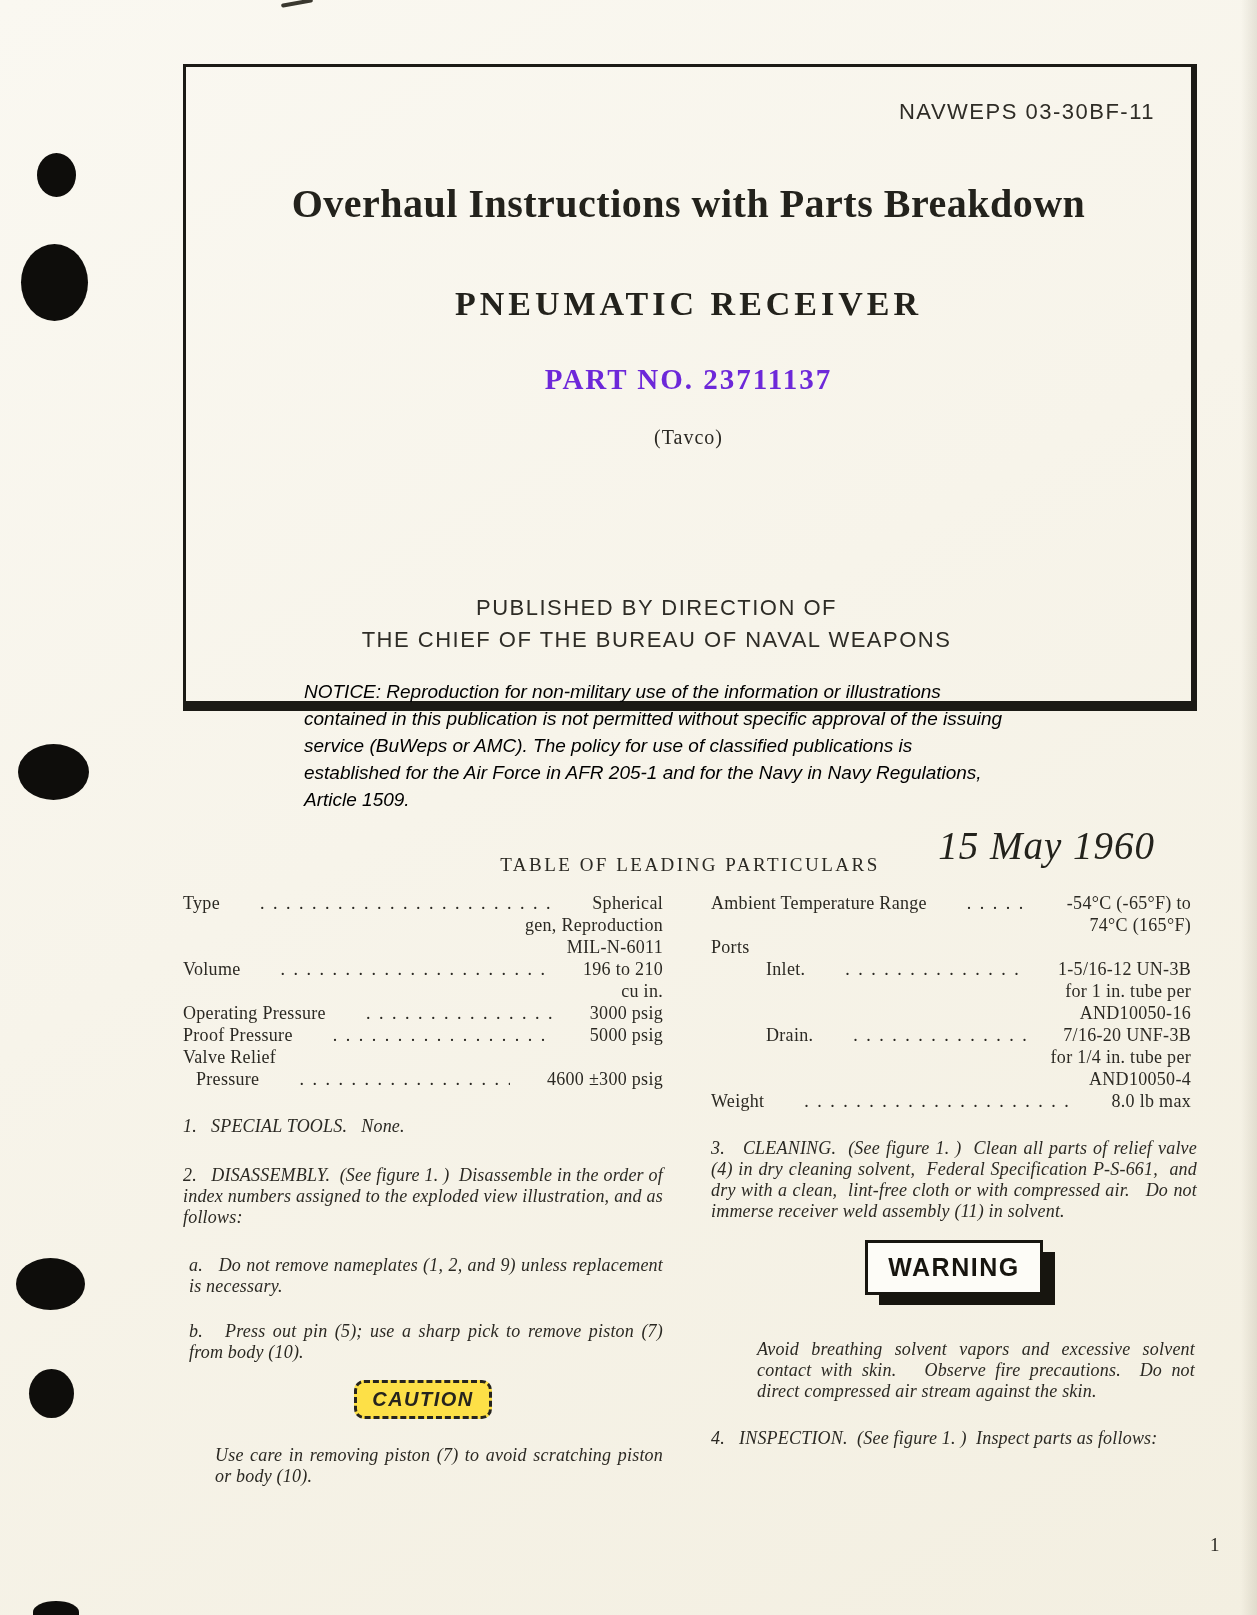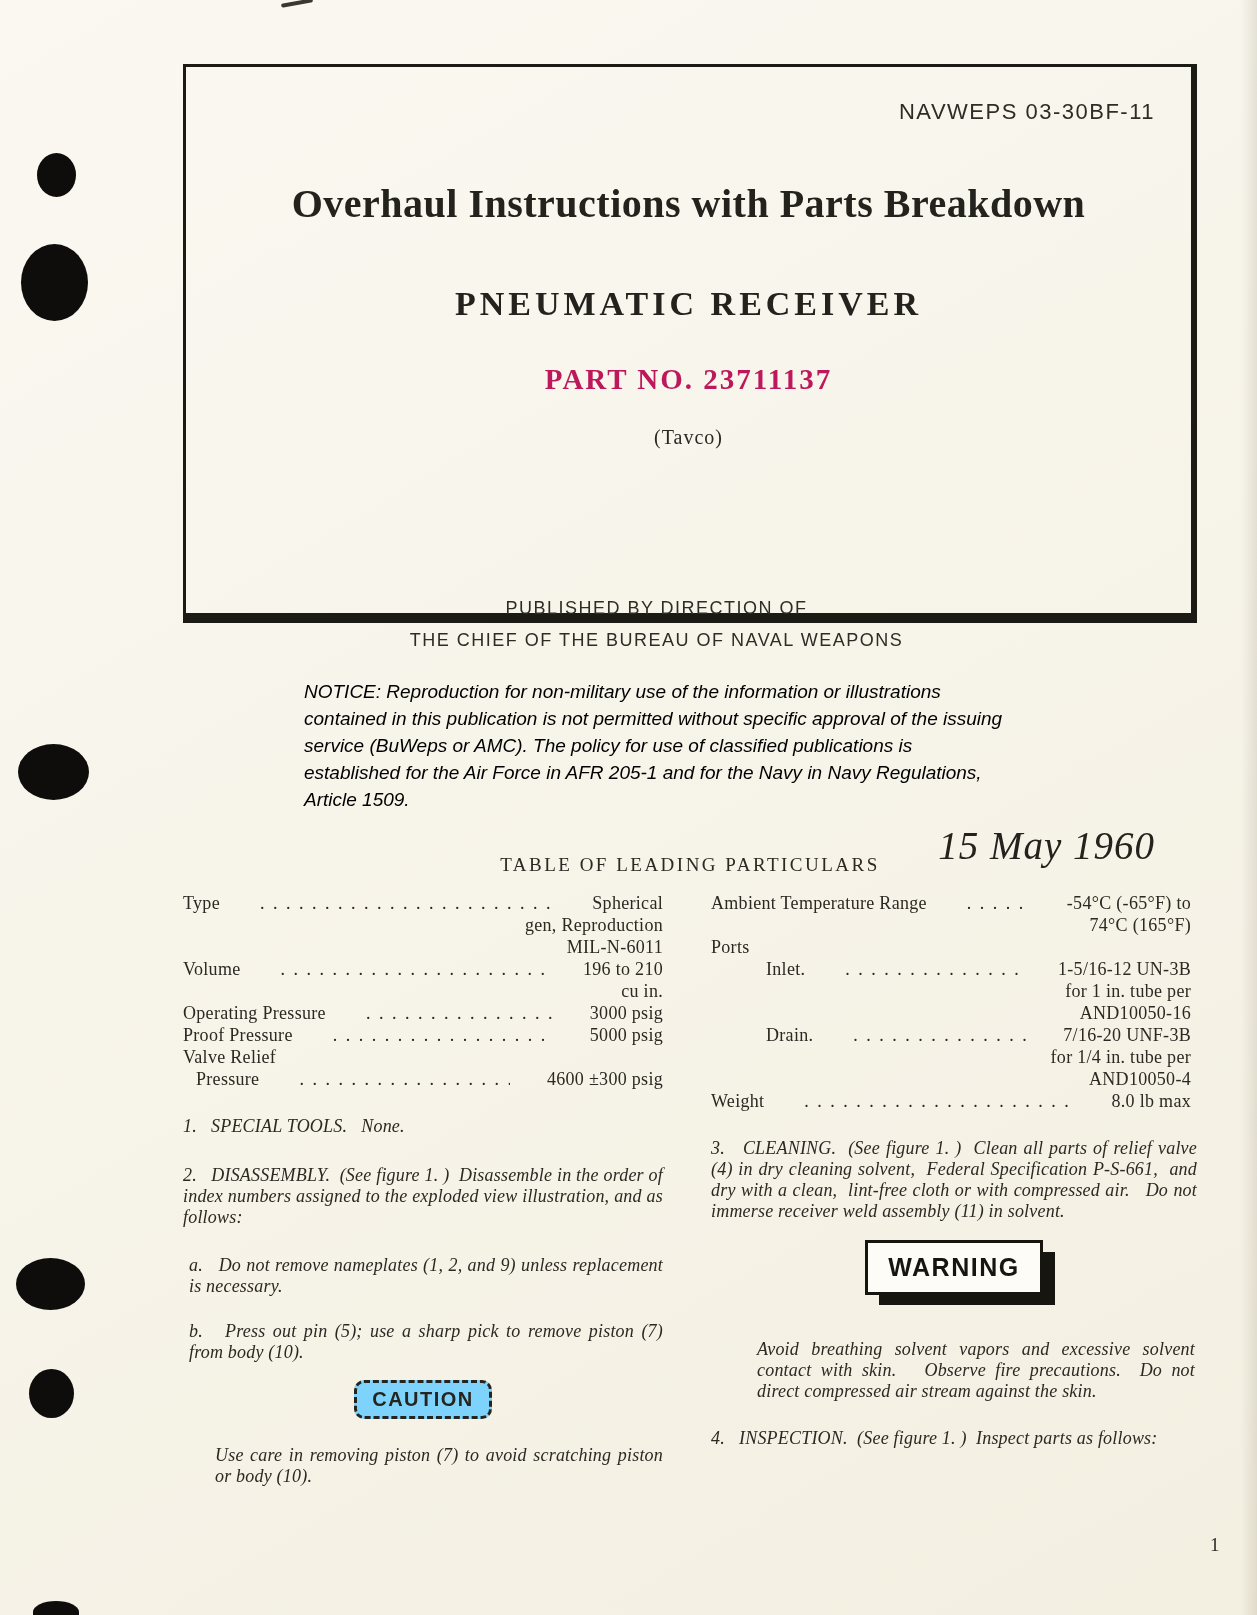--- a/index.html
+++ b/index.html
@@ -17,32 +17,32 @@
   .punch.d2{left:21px;top:244px;width:67px;height:77px;}
   .punch.d3{left:18px;top:744px;width:71px;height:56px;}
   .punch.d4{left:16px;top:1258px;width:69px;height:52px;}
   .punch.d5{left:29px;top:1369px;width:45px;height:49px;}
   .top-mark{position:absolute;left:281px;top:1px;width:32px;height:4px;background:#3a382f;
     transform:rotate(-10deg);border-radius:2px;}
   .bottom-mark{position:absolute;left:33px;top:1601px;width:46px;height:22px;background:#0e0d0b;
     border-radius:50% 50% 0 0;}
   
   .header-box{
-    position:absolute;left:183px;top:64px;width:1014px;height:559px;box-sizing:border-box;
+    position:absolute;left:183px;top:64px;width:1014px;height:647px;box-sizing:border-box;
     border-style:solid;border-color:#1b1a15;border-width:3px 6px 10px 3px;
     text-align:center;
   }
   .navweps{margin-top:32px;padding-right:36px;text-align:right;
     font-family:"Liberation Sans", sans-serif;font-size:22px;letter-spacing:1.5px;color:#2e2c26;}
   .doc-title{margin:55px 0 0 0;font-size:40px;font-weight:600;letter-spacing:0.5px;color:#23221c;}
   .equip-name{margin-top:58px;font-size:34px;font-weight:600;letter-spacing:4px;color:#23221c;}
-  .part-no{margin-top:40px;font-size:29px;font-weight:600;letter-spacing:2px;color:#be185d;}
+  .part-no{margin-top:40px;font-size:29px;font-weight:600;letter-spacing:2px;color:#6d28d9;}
   .mfr{margin-top:30px;font-size:20px;letter-spacing:1px;}
   .published{margin:143px 0 0 118px;width:705px;text-align:center;
-    font-family:"Liberation Sans", sans-serif;font-size:18px;line-height:32px;letter-spacing:1.5px;color:#2e2c26;}
+    font-family:"Liberation Sans", sans-serif;font-size:22px;line-height:32px;letter-spacing:1.5px;color:#2e2c26;}
   .notice{margin:22px 0 10px 118px;width:708px;text-align:left;
     font-family:"Liberation Sans", sans-serif;font-style:italic;font-size:19px;line-height:27px;color:#000000;}
   .pub-date{margin-top:2px;padding-right:36px;text-align:right;
     font-style:italic;font-size:39px;letter-spacing:1px;color:#23221c;}
   
   .main{position:absolute;left:183px;top:854px;width:1014px;}
   .table-title{text-align:center;font-size:19px;letter-spacing:2.5px;color:#2b2923;}
   .columns{display:flex;gap:48px;margin-top:16px;}
   .col{flex:0 0 auto;}
   .col.left{width:480px;}
@@ -60,21 +60,21 @@
   .pdots::before{content:". . . . . . . . . . . . . . . . . . . . . . . . . . . . . . . . . . . . . . . . . .";letter-spacing:2px;}
   
   .body{margin:0;font-size:18px;line-height:21px;letter-spacing:0.2px;
     text-align:justify;white-space:pre-wrap;color:#2b2923;font-style:italic;}
   .mt-p1{margin-top:26px;}
   .mt-p2{margin-top:28px;}
   .mt-a{margin-top:27px;}
   .mt-b{margin-top:24px;}
   .sub{padding-left:6px;}
   .caution-wrap{margin-top:17px;display:flex;justify-content:center;}
-  .caution-box{border:3px dashed #26241e;border-radius:10px;padding:5px 15px;background:#7dd3fc;}
+  .caution-box{border:3px dashed #26241e;border-radius:10px;padding:5px 15px;background:#fde047;font-style:italic;}
   .caution-label{font-family:"Liberation Sans", sans-serif;font-weight:bold;font-size:20px;
     letter-spacing:1.5px;color:#26241e;}
   .caution-note{margin-top:26px;padding-left:32px;}
   .mt-clean{margin-top:26px;}
   .warning-wrap{margin-top:18px;display:flex;justify-content:center;}
   .warning-box{border:3px solid #17150f;background:#fdfcf7;padding:10px 20px;
     box-shadow:13px 11px 0 -1px #17150f;}
   .warning-label{font-family:"Liberation Sans", sans-serif;font-weight:bold;font-size:25px;
     letter-spacing:1.5px;color:#17150f;}
   .warning-note{margin-top:44px;padding-left:46px;padding-right:2px;}

